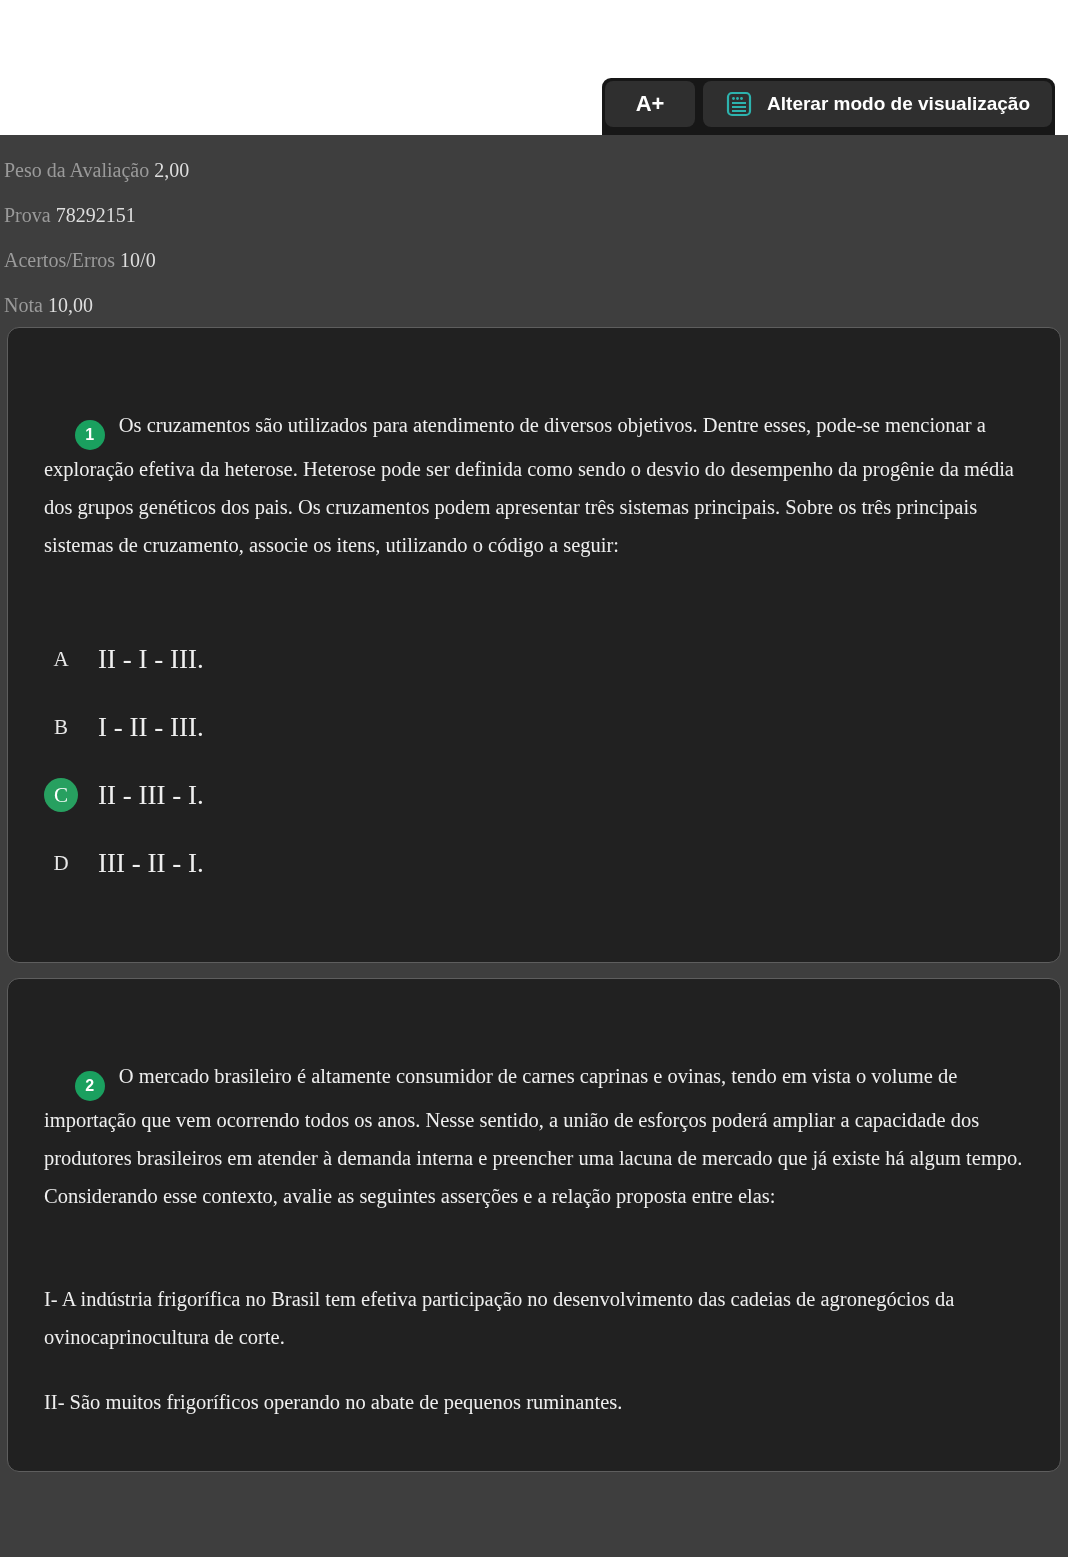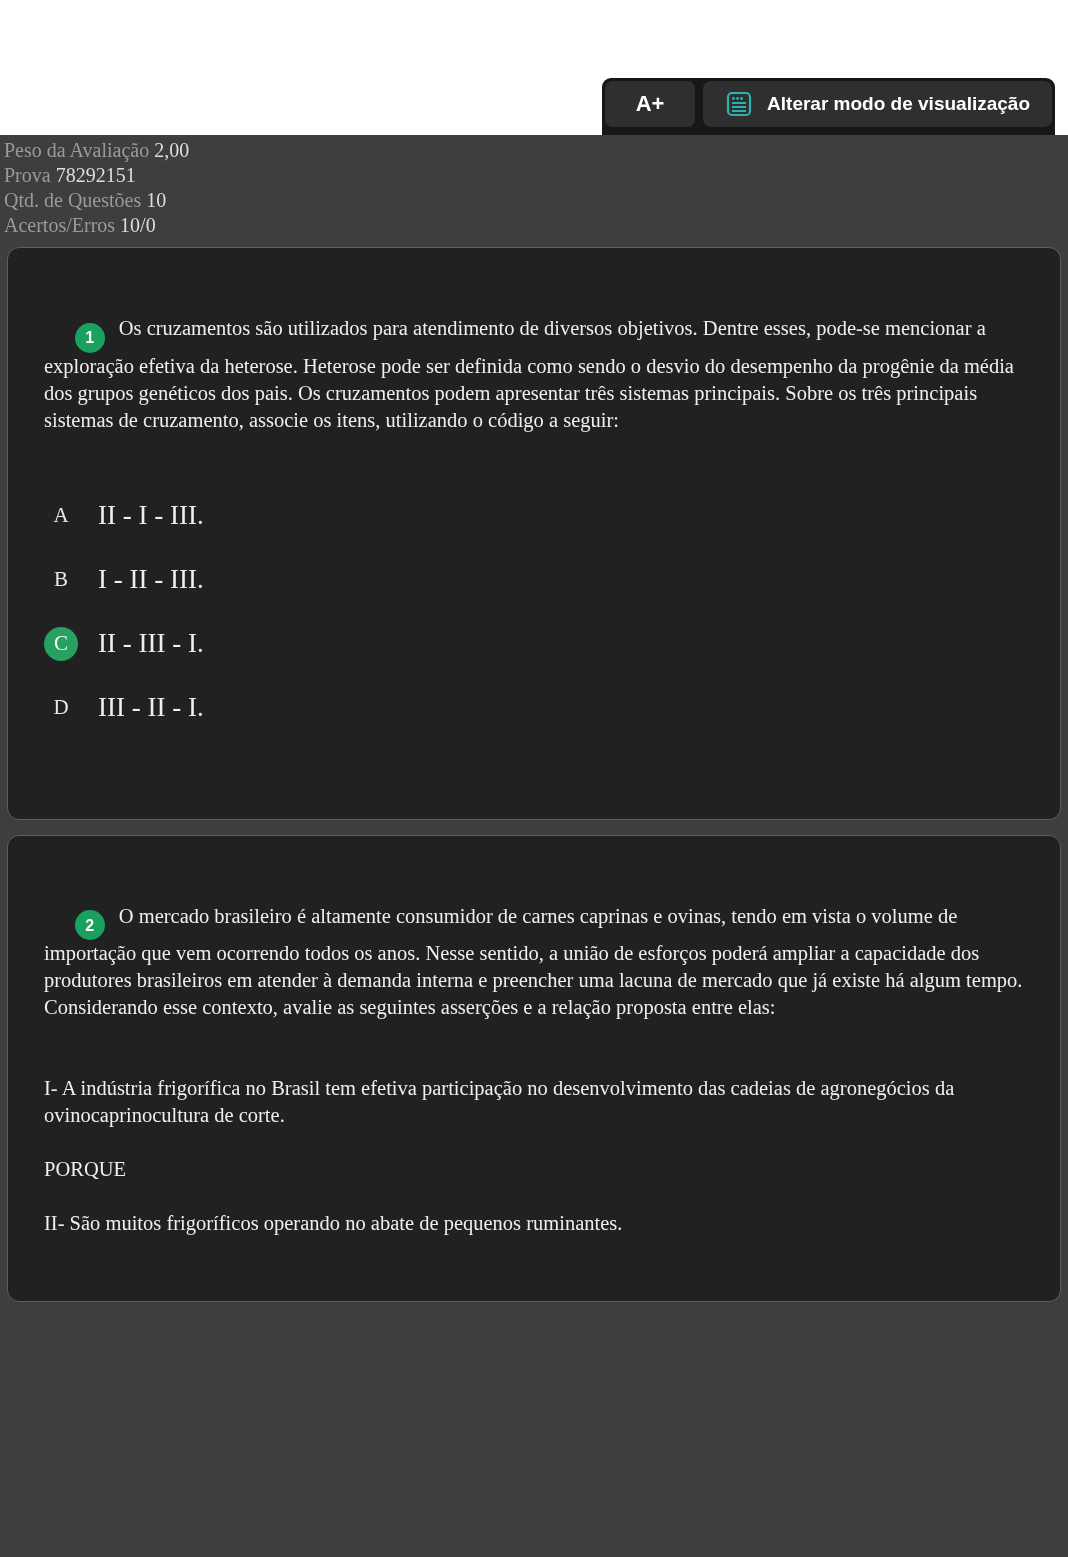--- a/index.html
+++ b/index.html
@@ -42,33 +42,34 @@
   .vm-icon { width:28px; height:28px; display:block; }
   
   .exam-meta {
     padding:3px 4px 6px 4px;
     background:#3e3e3e;
   }
   .meta-row {
     font-size:20px;
     line-height:25px;
     color:#9a9a9a;
+    margin-top:20px;
   }
   .meta-row .meta-label { color:#9a9a9a; }
   .meta-row .meta-value { color:#dedede; }
   
   .card {
     margin:3px 7px 15px 7px;
     background:#212121;
     border:1px solid #5e5e5e;
     border-radius:12px;
-    padding:40px 34px 64px 36px;
+    padding:40px 34px 50px 36px;
     color:#efefef;
     font-size:20.5px;
-    line-height:27px;
+    line-height:38px;
   }
   .q-par { white-space:pre-wrap; }
   .q-num {
     display:inline-flex;
     width:30px; height:30px;
     border-radius:50%;
     background:#1aa05f;
     color:#ffffff;
     font-family:"Liberation Sans", sans-serif;
     font-weight:bold;
@@ -127,26 +128,26 @@
   <div class="exam-meta">
     <div class="meta-row">
       <span class="meta-label">Peso da Avaliação</span>
       <span class="meta-value">2,00</span>
     </div>
     <div class="meta-row">
       <span class="meta-label">Prova</span>
       <span class="meta-value">78292151</span>
     </div>
     <div class="meta-row">
-      <span class="meta-label">Qtd. de Questões</span>
-      <span class="meta-value">10</span>
+      <span class="meta-label">Acertos/Erros</span>
+      <span class="meta-value">10/0</span>
     </div>
     <div class="meta-row">
-      <span class="meta-label">Acertos/Erros</span>
-      <span class="meta-value">10/0</span>
+      <span class="meta-label">Nota</span>
+      <span class="meta-value">10,00</span>
     </div>
   </div>
 
   <div class="card">
     <p class="q-par">
       <span class="q-num">1</span><span>Os cruzamentos são utilizados para atendimento de diversos objetivos. Dentre esses, pode-se mencionar a exploração efetiva da heterose. Heterose pode ser definida como sendo o desvio do desempenho da progênie da média dos grupos genéticos dos pais. Os cruzamentos podem apresentar três sistemas principais. Sobre os três principais sistemas de cruzamento, associe os itens, utilizando o código a seguir:</span>
     </p>
 
 
     <div class="block-gap">
@@ -173,19 +174,18 @@
     </div>
   </div>
 
   <div class="card">
     <p class="q-par">
       <span class="q-num">2</span><span>O mercado brasileiro é altamente consumidor de carnes caprinas e ovinas, tendo em vista o volume de importação que vem ocorrendo todos os anos. Nesse sentido, a união de esforços poderá ampliar a capacidade dos produtores brasileiros em atender à demanda interna e preencher uma lacuna de mercado que já existe há algum tempo. Considerando esse contexto, avalie as seguintes asserções e a relação proposta entre elas:</span>
     </p>
 
     <p class="q-par block-gap">I- A indústria frigorífica no Brasil tem efetiva participação no desenvolvimento das cadeias de agronegócios da ovinocaprinocultura de corte.</p>
 
-    <p class="q-par block-gap">PORQUE</p>
 
     <p class="q-par block-gap">II- São muitos frigoríficos operando no abate de pequenos ruminantes.</p>
 
   </div>
 
 </div>
 
 </body></html>

